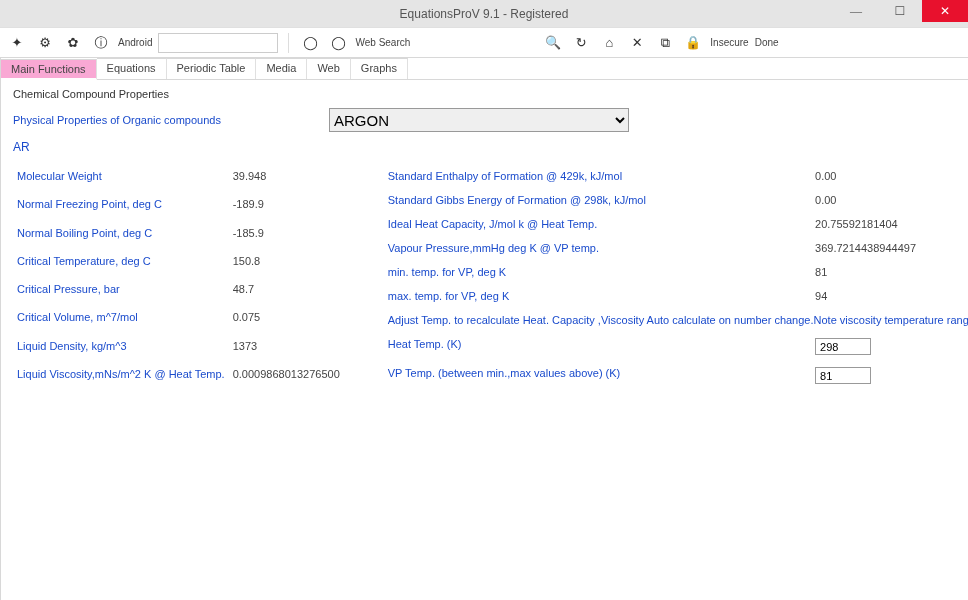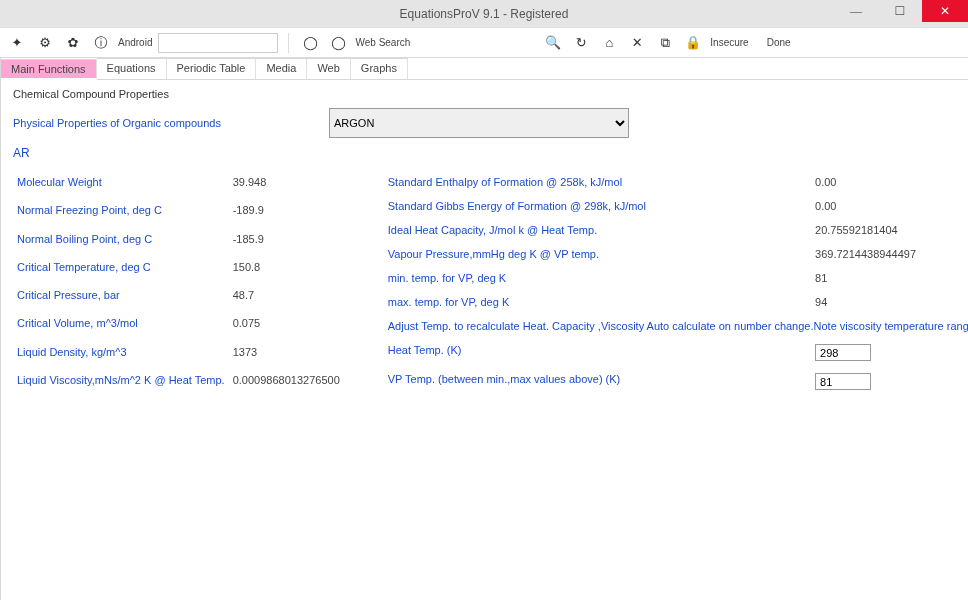--- a/index.html
+++ b/index.html
@@ -21,21 +21,21 @@
 .help-pane { height: 78px; border-top: 1px solid #d8d8d8; padding: 4px 6px; font-size: 10px; color: #0033aa; overflow: hidden; line-height: 12px; }
 .help-pane .hd { font-size: 10px; }
 .content { flex: 1; display: flex; flex-direction: column; }
 .tabrow { display: flex; border-bottom: 1px solid #d8d8d8; height: 22px; }
 .tab { padding: 3px 10px; font-size: 11px; border-right: 1px solid #e0e0e0; color: #444; cursor: pointer; border-top: 1px solid #d8d8d8; }
 .tab.active { background: #f9a8d4; border-bottom: 2px solid #fff; position: relative; top: 1px; }
 .panel { padding: 8px 12px; flex: 1; overflow: auto; }
 .panel .section-title { color: #333; font-size: 11px; margin-bottom: 8px; }
 .panel .pick-row { display: flex; align-items: center; gap: 10px; margin-bottom: 8px; }
 .panel .pick-row .lbl { color: #1a4bcc; width: 306px; }
-.panel select { width: 300px; border: 1px solid #999; font-size: 11px; height: 30px; }
+.panel select { width: 300px; border: 1px solid #999; font-size: 15px; height: 24px; }
 .panel .formula { color: #1a4bcc; margin-bottom: 10px; font-size: 12px; }
 .props { display: flex; gap: 40px; }
 .props table { border-collapse: collapse; }
 .props td { padding: 6px 4px; font-size: 11px; vertical-align: top; white-space: nowrap; }
 .props td.key { color: #1a4bcc; width: 260px; }
 .props td.val { color: #444; width: 120px; }
 .props td.key2 { color: #1a4bcc; width: 300px; }
 .props td.val2 { color: #444; width: 120px; }
 .props .warn { color: #c00; }
 .props .inp-sm { width: 56px; height: 17px; border: 1px solid #999; font-size: 11px; padding: 0 4px; }
@@ -64,21 +64,21 @@
   <div class="icon-btn">◯</div>
   <span class="label">Web Search</span>
   <div style="flex:0 0 120px"></div>
   <div class="icon-btn">🔍</div>
   <div class="icon-btn">↻</div>
   <div class="icon-btn">⌂</div>
   <div class="icon-btn">✕</div>
   <div class="icon-btn">⧉</div>
   <div class="icon-btn">🔒</div>
   <span class="label">Insecure</span>
-  <span class="label" style="margin-left:12px">Done</span>
+  <span class="label" style="">Done</span>
 </div>
 
 <div class="main">
   <div class="sidebar">
     <div class="tree">
       
       
       
       
       
@@ -152,38 +152,38 @@
               </tr>
           <tr>
                 <td class="key">Critical Temperature, deg C</td>
                 <td class="val">150.8</td>
               </tr>
           <tr>
                 <td class="key">Critical Pressure, bar</td>
                 <td class="val">48.7</td>
               </tr>
           <tr>
-                <td class="key">Critical Volume, m^3/mol</td>
+                <td class="key">Critical Volume, m^7/mol</td>
                 <td class="val">0.075</td>
               </tr>
           <tr>
                 <td class="key">Liquid Density, kg/m^3</td>
                 <td class="val">1373</td>
               </tr>
           <tr>
                 <td class="key">Liquid Viscosity,mNs/m^2 K @ Heat Temp.</td>
                 <td class="val">0.0009868013276500</td>
               </tr>
         </tbody>
           </table>
 
         <table>
           <tbody>
               <tr>
-                <td class="key2">Standard Enthalpy of Formation @ 258k, kJ/mol</td>
+                <td class="key2">Standard Enthalpy of Formation @ 429k, kJ/mol</td>
                 <td class="val2">0.00</td>
               </tr>
           <tr>
                 <td class="key2">Standard Gibbs Energy of Formation @ 298k, kJ/mol</td>
                 <td class="val2">0.00</td>
               </tr>
           <tr>
                 <td class="key2">Ideal Heat Capacity, J/mol k @ Heat Temp.</td>
                 <td class="val2">20.75592181404</td>
               </tr>

